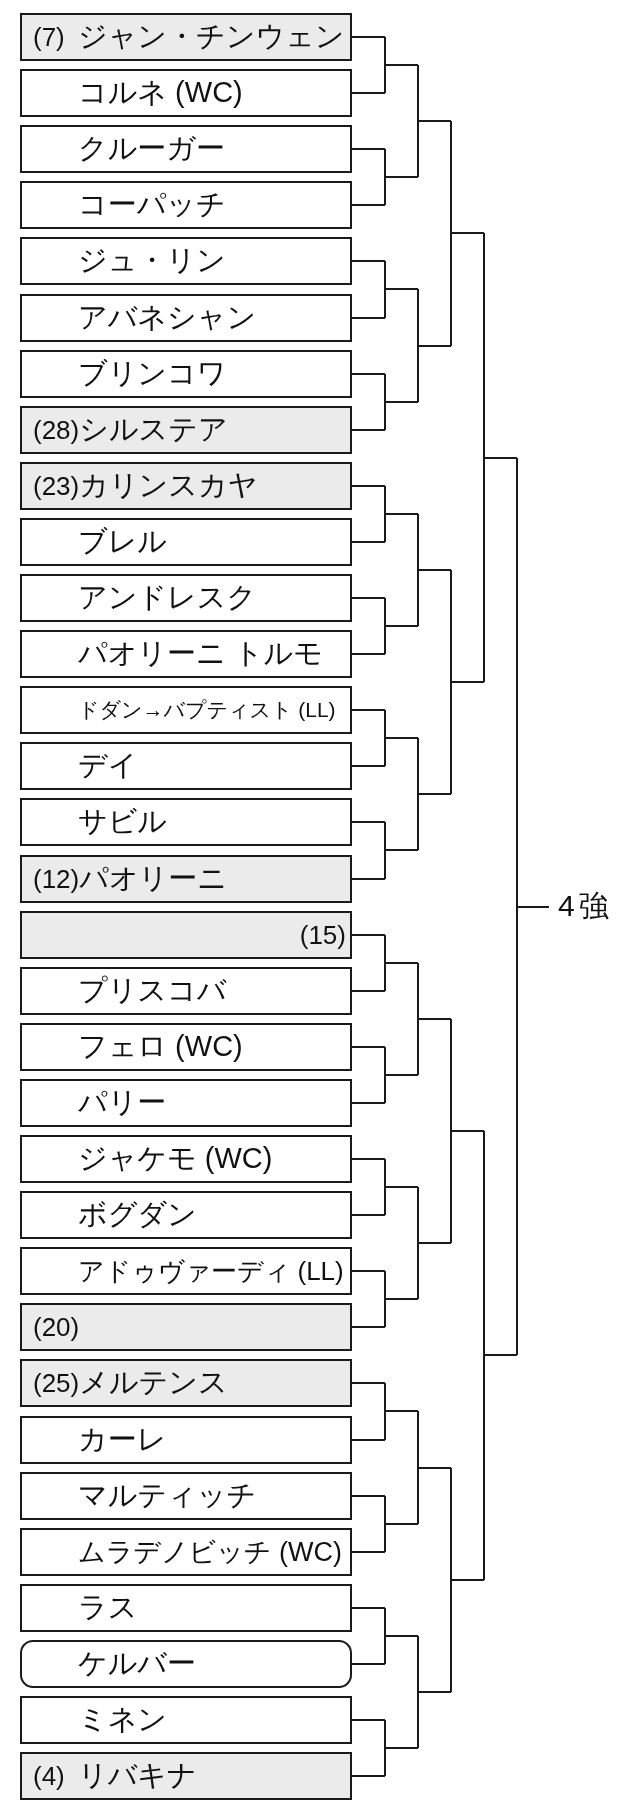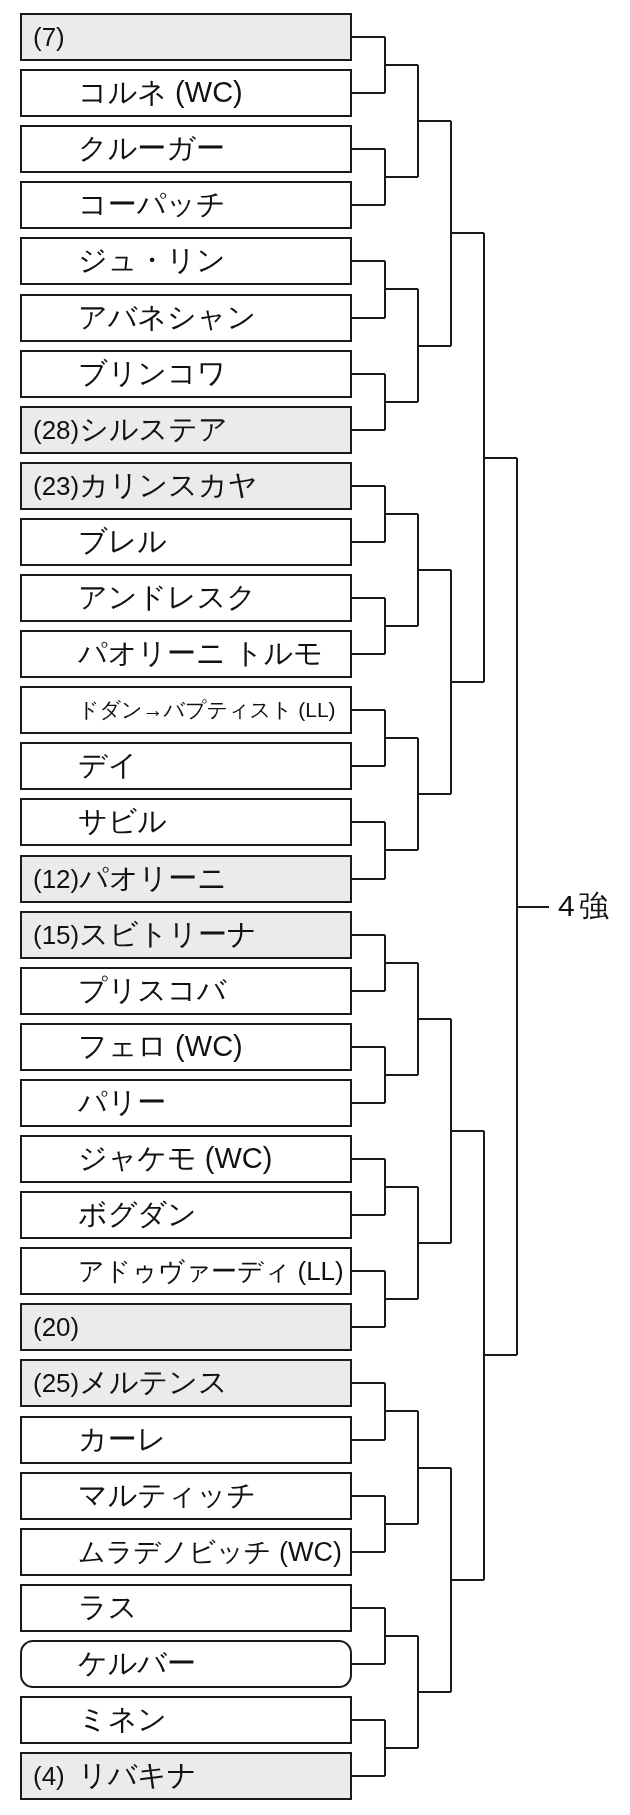--- a/index.html
+++ b/index.html
@@ -51,20 +51,21 @@
 </head>
 <body>
 
 <div id="stage" style="--bg: #ffffff; --box-border: #1a1a1a; --seeded-bg: #ebebeb; --unseeded-bg: #ffffff; --text: #111111;">
   <svg id="lines" width="630" height="1815" shape-rendering="crispEdges">
     <path id="bracket-path" fill="none" stroke-width="2" stroke="#1a1a1a" d="M 352 37 H 385 M 352 93.1 H 385 M 352 149.2 H 385 M 352 205.3 H 385 M 352 261.4 H 385 M 352 317.5 H 385 M 352 373.6 H 385 M 352 429.7 H 385 M 352 485.8 H 385 M 352 541.9000000000001 H 385 M 352 598 H 385 M 352 654.1 H 385 M 352 710.2 H 385 M 352 766.3000000000001 H 385 M 352 822.4 H 385 M 352 878.5 H 385 M 352 934.6 H 385 M 352 990.7 H 385 M 352 1046.8000000000002 H 385 M 352 1102.9 H 385 M 352 1159 H 385 M 352 1215.1000000000001 H 385 M 352 1271.2 H 385 M 352 1327.3 H 385 M 352 1383.4 H 385 M 352 1439.5 H 385 M 352 1495.6000000000001 H 385 M 352 1551.7 H 385 M 352 1607.8 H 385 M 352 1663.9 H 385 M 352 1720 H 385 M 352 1776.1000000000001 H 385 M 385 37 V 93.1 M 385 65.05 H 418 M 385 149.2 V 205.3 M 385 177.25 H 418 M 385 261.4 V 317.5 M 385 289.45 H 418 M 385 373.6 V 429.7 M 385 401.65 H 418 M 385 485.8 V 541.9000000000001 M 385 513.85 H 418 M 385 598 V 654.1 M 385 626.05 H 418 M 385 710.2 V 766.3000000000001 M 385 738.25 H 418 M 385 822.4 V 878.5 M 385 850.45 H 418 M 385 934.6 V 990.7 M 385 962.6500000000001 H 418 M 385 1046.8000000000002 V 1102.9 M 385 1074.8500000000001 H 418 M 385 1159 V 1215.1000000000001 M 385 1187.0500000000002 H 418 M 385 1271.2 V 1327.3 M 385 1299.25 H 418 M 385 1383.4 V 1439.5 M 385 1411.45 H 418 M 385 1495.6000000000001 V 1551.7 M 385 1523.65 H 418 M 385 1607.8 V 1663.9 M 385 1635.85 H 418 M 385 1720 V 1776.1000000000001 M 385 1748.0500000000002 H 418 M 418 65.05 V 177.25 M 418 121.15 H 451 M 418 289.45 V 401.65 M 418 345.54999999999995 H 451 M 418 513.85 V 626.05 M 418 569.95 H 451 M 418 738.25 V 850.45 M 418 794.35 H 451 M 418 962.6500000000001 V 1074.8500000000001 M 418 1018.7500000000001 H 451 M 418 1187.0500000000002 V 1299.25 M 418 1243.15 H 451 M 418 1411.45 V 1523.65 M 418 1467.5500000000002 H 451 M 418 1635.85 V 1748.0500000000002 M 418 1691.95 H 451 M 451 121.15 V 345.54999999999995 M 451 233.34999999999997 H 484 M 451 569.95 V 794.35 M 451 682.1500000000001 H 484 M 451 1018.7500000000001 V 1243.15 M 451 1130.95 H 484 M 451 1467.5500000000002 V 1691.95 M 451 1579.75 H 484 M 484 233.34999999999997 V 682.1500000000001 M 484 457.75 H 517 M 484 1130.95 V 1579.75 M 484 1355.35 H 517 M 517 457.75 V 1355.35 M 517 906.55 H 549 "></path>
   </svg>
   <span class="advance-label" id="advance-label" style="left: 558px; top: 906.55px;">4強</span>
 <div class="player-box seeded" style="top: 13px;">
     <span class="seed">(7)</span>
+    <span class="pname">ジャン・チンウェン</span>
   </div>
     <div class="player-box" style="top: 69px;">
     <span class="seed"></span>
     <span class="pname">コルネ (WC)</span>
   </div>
     <div class="player-box" style="top: 125px;">
     <span class="seed"></span>
     <span class="pname">クルーガー</span>
   </div>
     <div class="player-box" style="top: 181px;">
@@ -114,21 +115,20 @@
     <div class="player-box" style="top: 798px;">
     <span class="seed"></span>
     <span class="pname">サビル</span>
   </div>
     <div class="player-box seeded" style="top: 855px;">
     <span class="seed">(12)</span>
     <span class="pname">パオリーニ</span>
   </div>
     <div class="player-box seeded" style="top: 911px; justify-content: flex-end;">
     <span class="seed">(15)</span>
-    <span class="pname">スビトリーナ</span>
   </div>
     <div class="player-box" style="top: 967px;">
     <span class="seed"></span>
     <span class="pname">プリスコバ</span>
   </div>
     <div class="player-box" style="top: 1023px;">
     <span class="seed"></span>
     <span class="pname">フェロ (WC)</span>
   </div>
     <div class="player-box" style="top: 1079px;">

